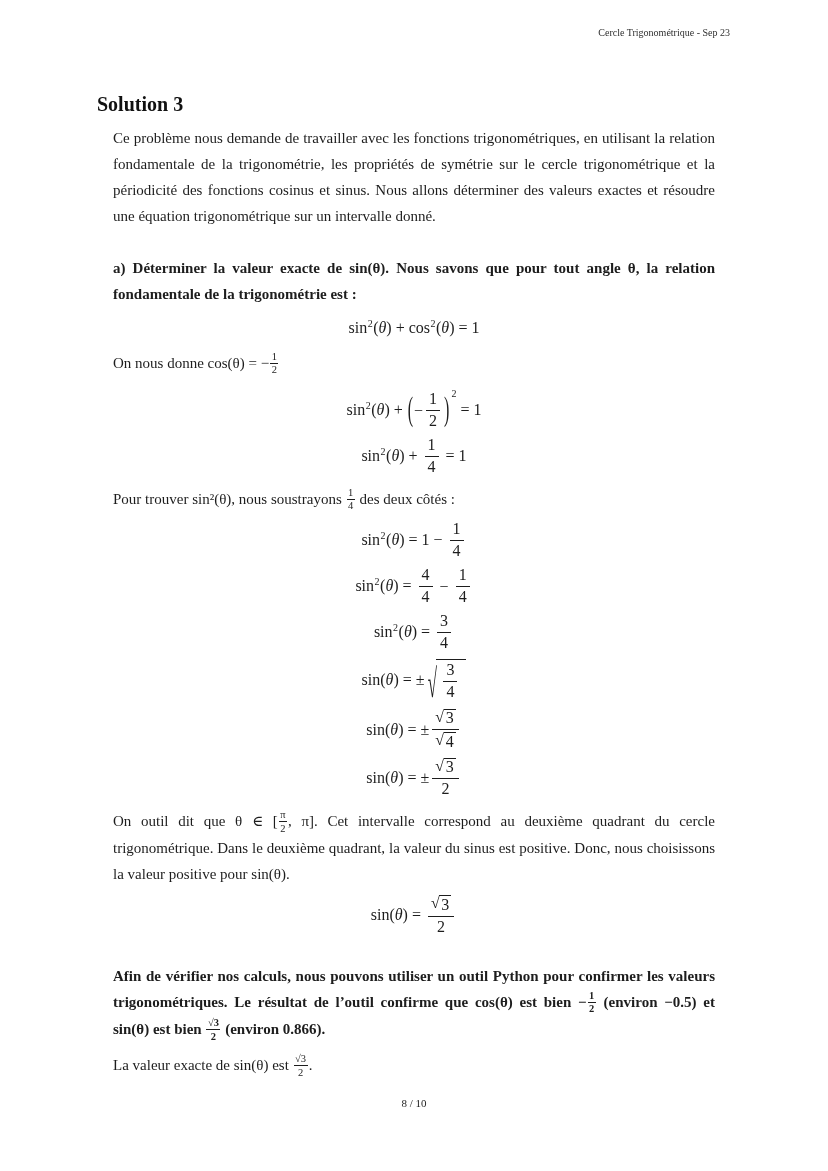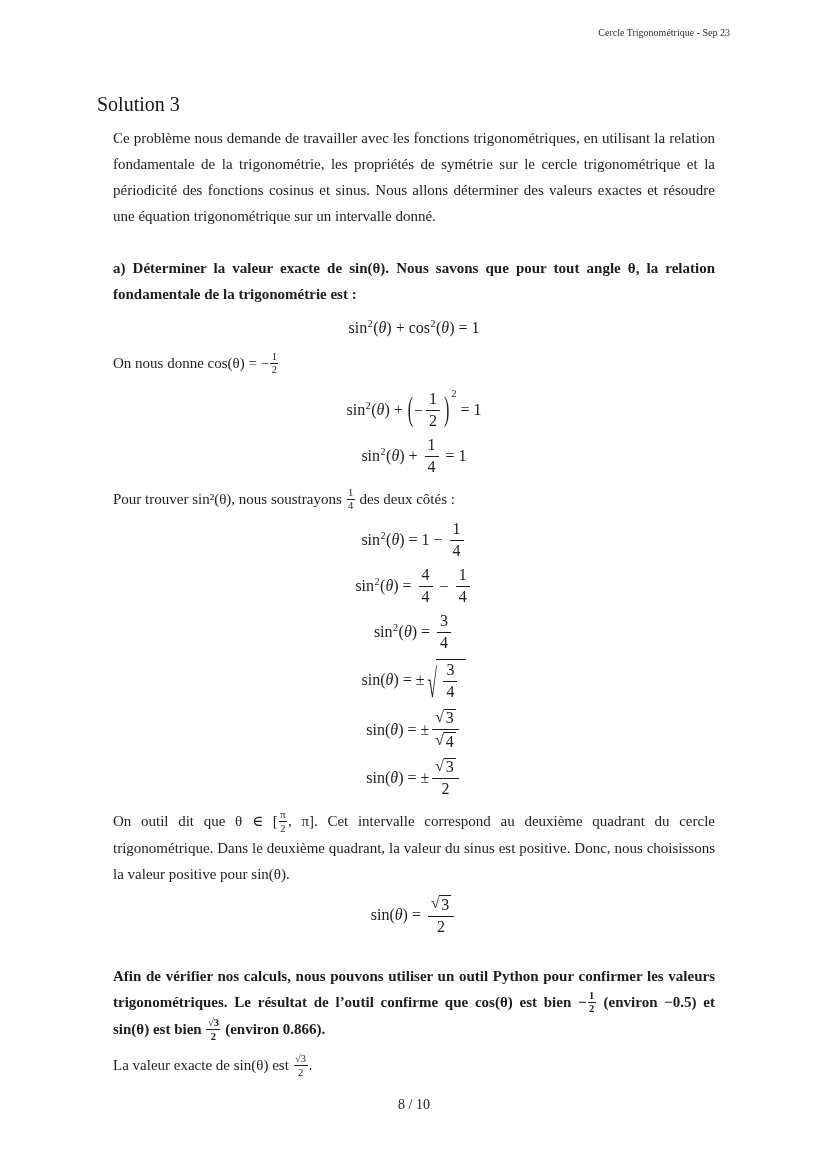--- a/index.html
+++ b/index.html
@@ -4,42 +4,42 @@
 <style>
   * { box-sizing: border-box; }
   html, body { margin: 0; padding: 0; background: #ffffff; }
   .page {
     position: relative; width: 828px; height: 1171px; margin: 0 auto;
     background: #ffffff; color: #1d1d1d; overflow: hidden;
     font-family: "Liberation Serif", "DejaVu Serif", serif;
   }
   .header { position: absolute; top: 27px; right: 98px; font-size: 10px; color: #2e2e2e; }
   .content { position: absolute; left: 97px; top: 93px; width: 634px; }
-  .title { font-size: 20px; line-height: 1.1; font-weight: 400; margin: 0 0 10px 0; color: #111; }
+  .title { font-size: 20px; line-height: 1.1; font-weight: 700; margin: 0 0 10px 0; color: #111; }
   .para { font-size: 15px; line-height: 26px; text-align: justify; margin: 9px 16px; }
   .math { font-size: 16px; line-height: 1.55; text-align: center; margin: 7px 0; }
   .mt-lg { margin-top: 26px; font-weight: bold; }
   .mi { font-style: italic; }
   sup.msup { font-size: 10px; line-height: 0; vertical-align: 6px; margin: 0 0.5px; }
   .mmid { vertical-align: middle; }
   .frac { display: inline-block; vertical-align: middle; text-align: center; line-height: 1.06; margin: 0 3px; position: relative; top: -1px; }
   .frac > .fnum { display: block; border-bottom: 1.4px solid #1d1d1d; padding: 0 3px 2px; }
   .frac > .fden { display: block; padding: 2px 3px 0; }
   .sfrac { display: inline-block; vertical-align: middle; text-align: center; line-height: 1.12; font-size: 10.5px; margin: 0 1px; position: relative; top: -1px; }
   .sfrac > .fnum { display: block; border-bottom: 1px solid #1d1d1d; padding: 0 1.5px 0.5px; }
   .sfrac > .fden { display: block; padding: 0.5px 1.5px 0; }
   .rt { display: inline-flex; align-items: flex-start; line-height: 1.06; }
   .rt-sym { margin-right: -0.5px; }
   .rt-body { border-top: 1.2px solid #1d1d1d; padding: 0.5px 2px 0; }
   .sqrt { display: inline-flex; align-items: flex-start; margin-left: 3px; vertical-align: middle; position: relative; top: -1px; }
   .sqrt-sym { display: inline-block; transform: scale(1.05, 2.5); transform-origin: 50% 12%; }
   .sqrt-body { border-top: 1.5px solid #1d1d1d; padding: 3px 6px 0 4px; }
   .bigp { display: inline-block; transform: scale(1, 2.1); vertical-align: middle; position: relative; top: -1px; margin: 0 1px; }
   sup.bigsup { font-size: 10px; vertical-align: 18px; margin-left: 1px; }
-  .footer { position: absolute; top: 1097px; left: 0; width: 828px; text-align: center; font-size: 14px; color: #222; }
+  .footer { position: absolute; top: 1097px; left: 0; width: 828px; text-align: center; font-size: 11px; color: #222; }
 </style>
 </head>
 <body>
 
 <div class="page">
   <div class="header">Cercle Trigonométrique - Sep 23</div>
   <div class="content">
     <h1 class="title">Solution 3</h1>
     <div id="doc-body">
         <p class="para"><span class="mt">Ce problème nous demande de travailler avec les fonctions trigonométriques, en utilisant la relation fondamentale de la trigonométrie, les propriétés de symétrie sur le cercle trigonométrique et la périodicité des fonctions cosinus et sinus. Nous allons déterminer des valeurs exactes et résoudre une équation trigonométrique sur un intervalle donné.</span></p>

